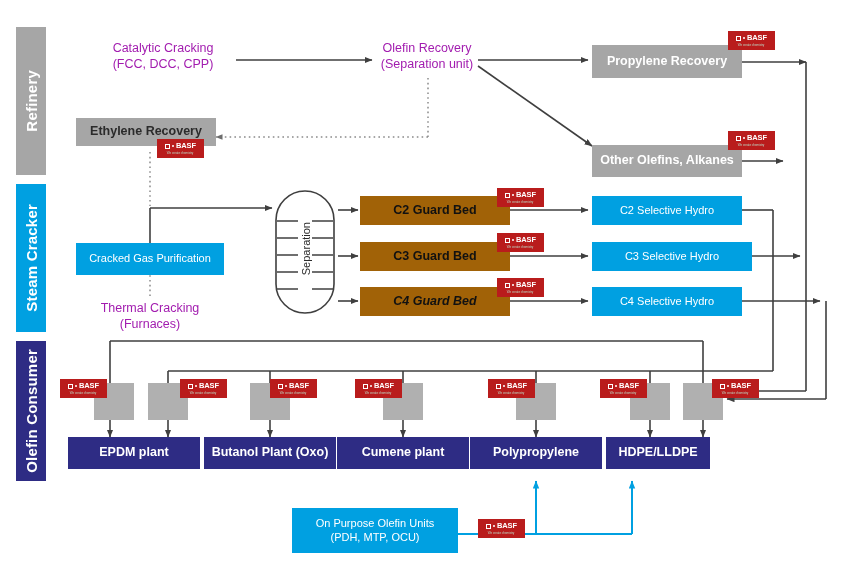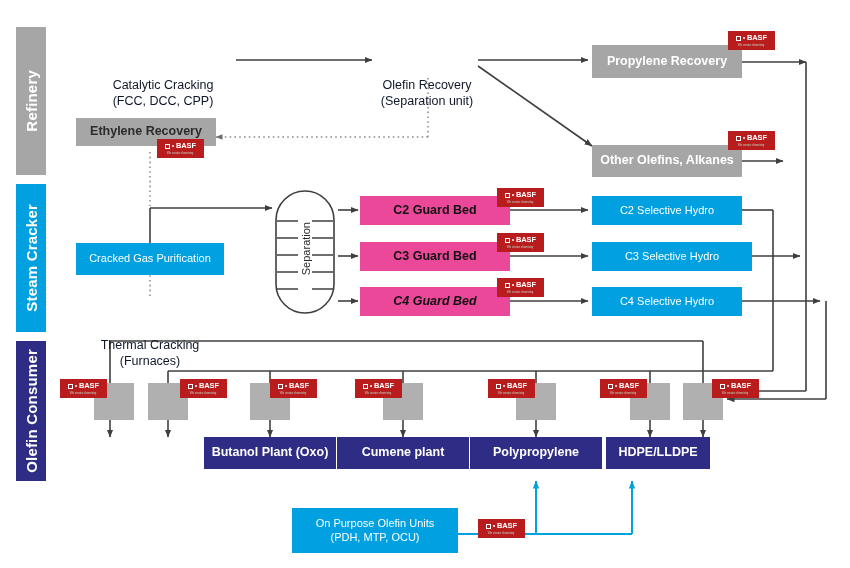--- a/index.html
+++ b/index.html
@@ -14,30 +14,30 @@
   }
 
   .node{position:absolute;display:flex;align-items:center;justify-content:center;
         text-align:center;box-sizing:border-box;}
   .node span{display:block;line-height:1.22;}
 
   .grey-box{background:#a6a6a6;}
   .grey-box span{color:#ffffff;font-weight:bold;font-size:12.5px;}
   .grey-box-dark span{color:#2b2b2b;}
 
-  .lightblue-box{background:#ec4899;}
+  .lightblue-box{background:#a16207;}
   .lightblue-box span{color:#111111;font-weight:bold;font-size:12.5px;}
 
   .blue-box{background:#00a0e1;}
   .blue-box span{color:#ffffff;font-weight:normal;font-size:11px;}
 
   .navy-box{background:#2e2c84;}
   .navy-box span{color:#ffffff;font-weight:bold;font-size:12.5px;}
 
-  .plain-text{position:absolute;text-align:center;color:#0f172a;font-size:12.5px;line-height:1.3;margin-top:37px;}
+  .plain-text{position:absolute;text-align:center;color:#a21caf;font-size:12.5px;line-height:1.3;}
   .plain-text span{display:block;}
 
   .plant-icon{position:absolute;background:#b0b0b0;}
 
   .vessel{position:absolute;}
   .vessel-label{position:absolute;writing-mode:vertical-rl;transform:rotate(180deg);
     font-size:11px;color:#2b2b2b;white-space:nowrap;}
 
   .basf{position:absolute;background:#b91c1c;display:flex;flex-direction:column;
         align-items:center;justify-content:center;box-sizing:border-box;padding:1px 2px;}
@@ -218,20 +218,23 @@
   </div>
 
   <div class="plant-icon" style="left:94px;top:383px;width:40px;height:37px;"></div>
   <div class="plant-icon" style="left:148px;top:383px;width:40px;height:37px;"></div>
   <div class="plant-icon" style="left:250px;top:383px;width:40px;height:37px;"></div>
   <div class="plant-icon" style="left:383px;top:383px;width:40px;height:37px;"></div>
   <div class="plant-icon" style="left:516px;top:383px;width:40px;height:37px;"></div>
   <div class="plant-icon" style="left:630px;top:383px;width:40px;height:37px;"></div>
   <div class="plant-icon" style="left:683px;top:383px;width:40px;height:37px;"></div>
 
+  <div class="node navy-box" style="left:68px;top:437px;width:132px;height:32px;">
+    <span>EPDM plant</span>
+  </div>
   <div class="node navy-box" style="left:204px;top:437px;width:132px;height:32px;">
     <span>Butanol Plant (Oxo)</span>
   </div>
   <div class="node navy-box" style="left:337px;top:437px;width:132px;height:32px;">
     <span>Cumene plant</span>
   </div>
   <div class="node navy-box" style="left:470px;top:437px;width:132px;height:32px;">
     <span>Polypropylene</span>
   </div>
   <div class="node navy-box" style="left:606px;top:437px;width:104px;height:32px;">

